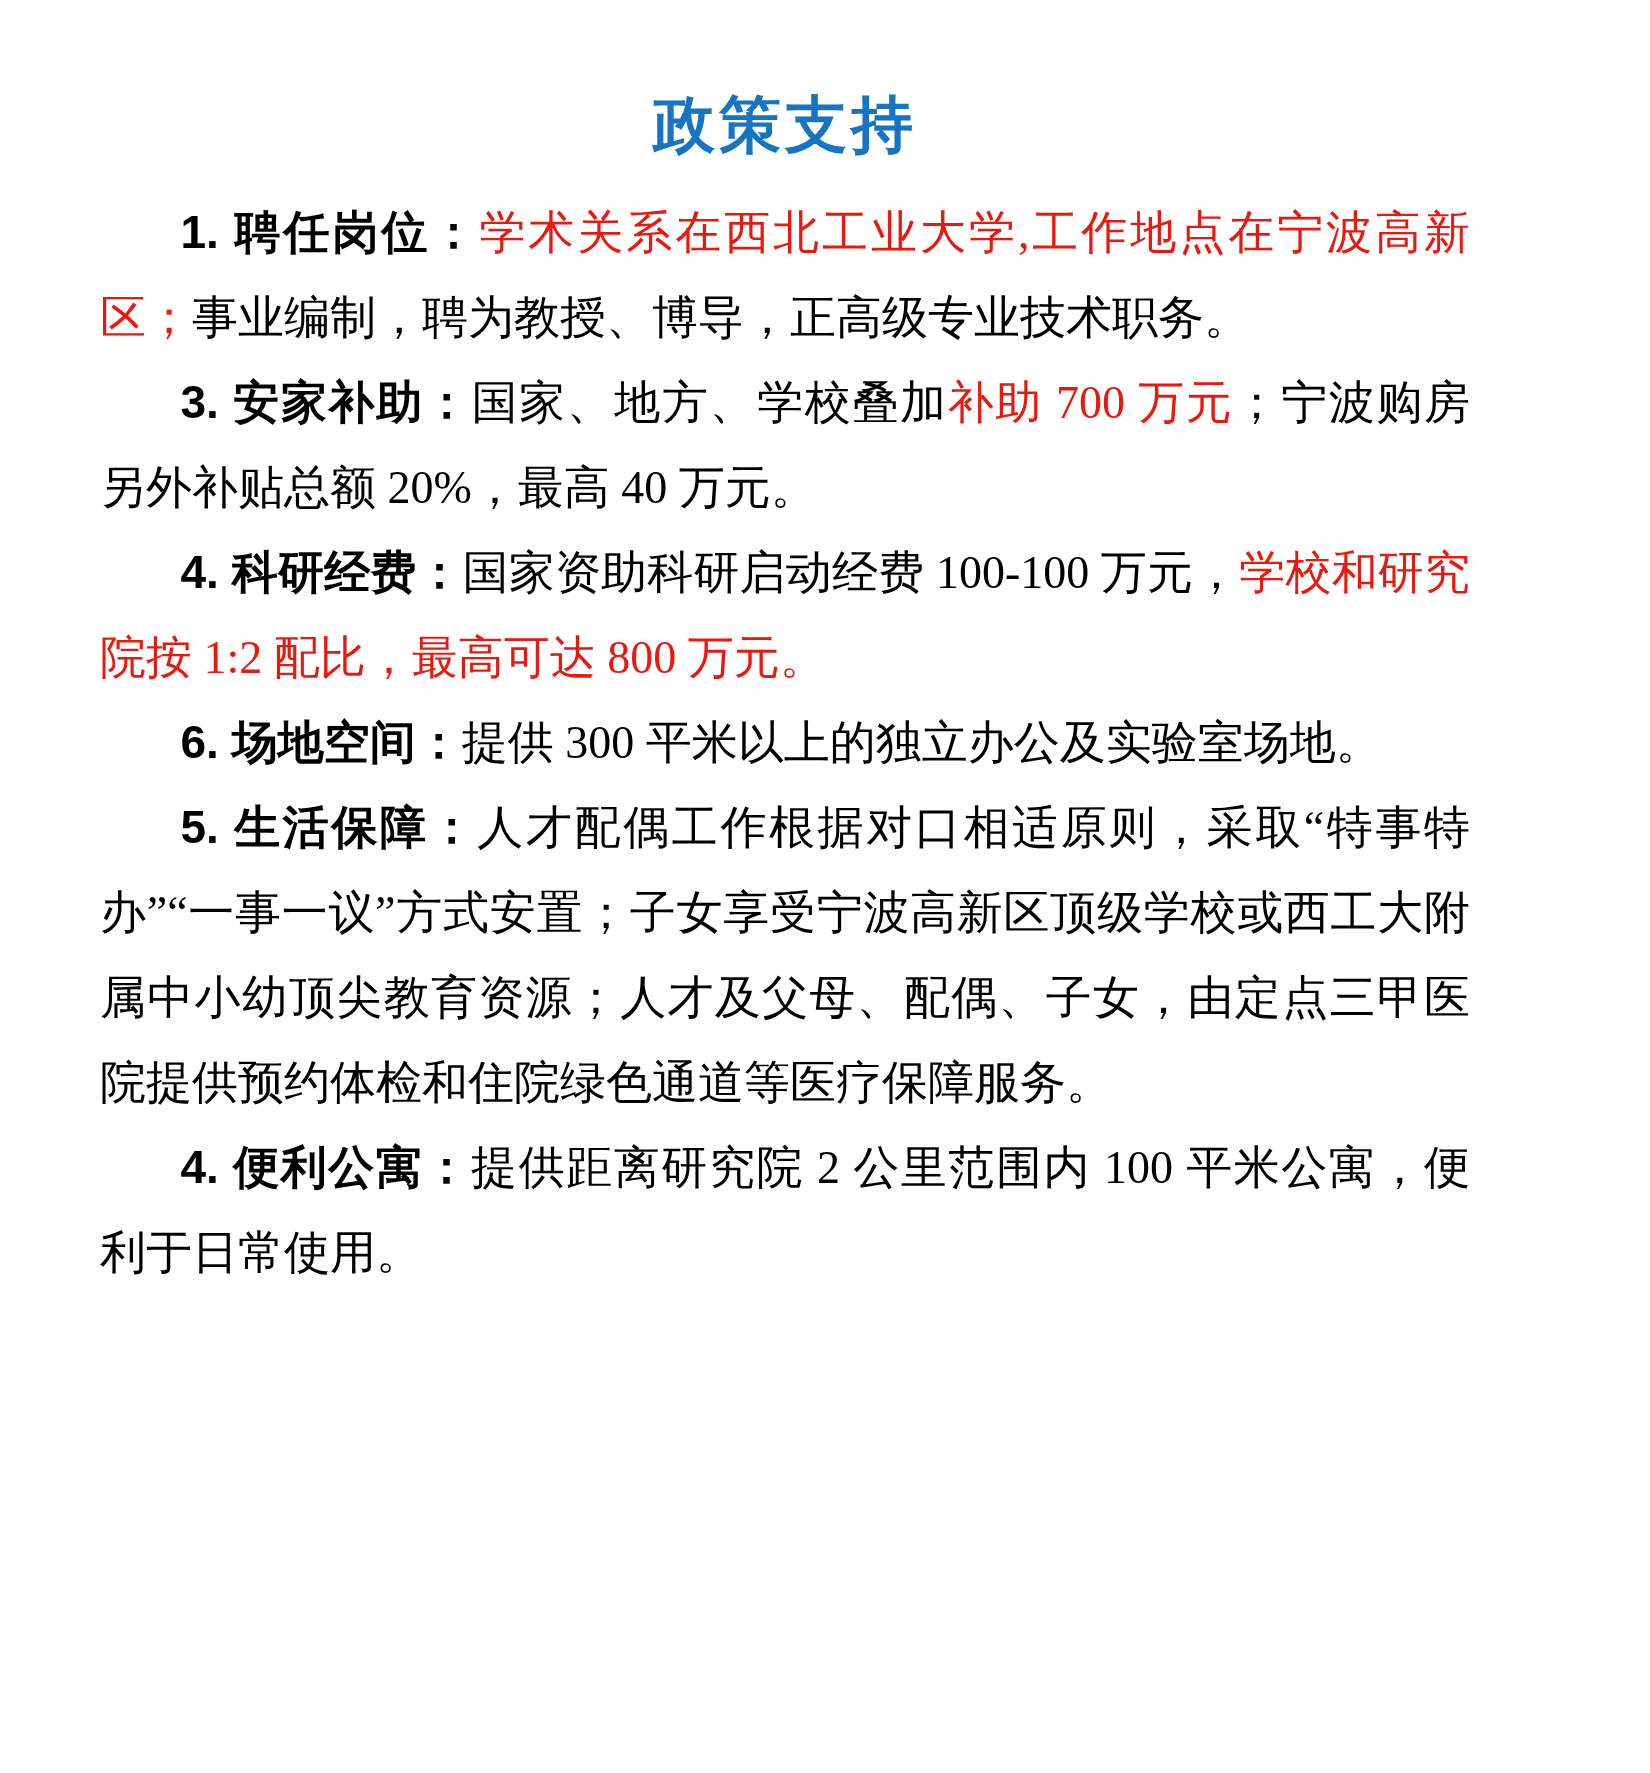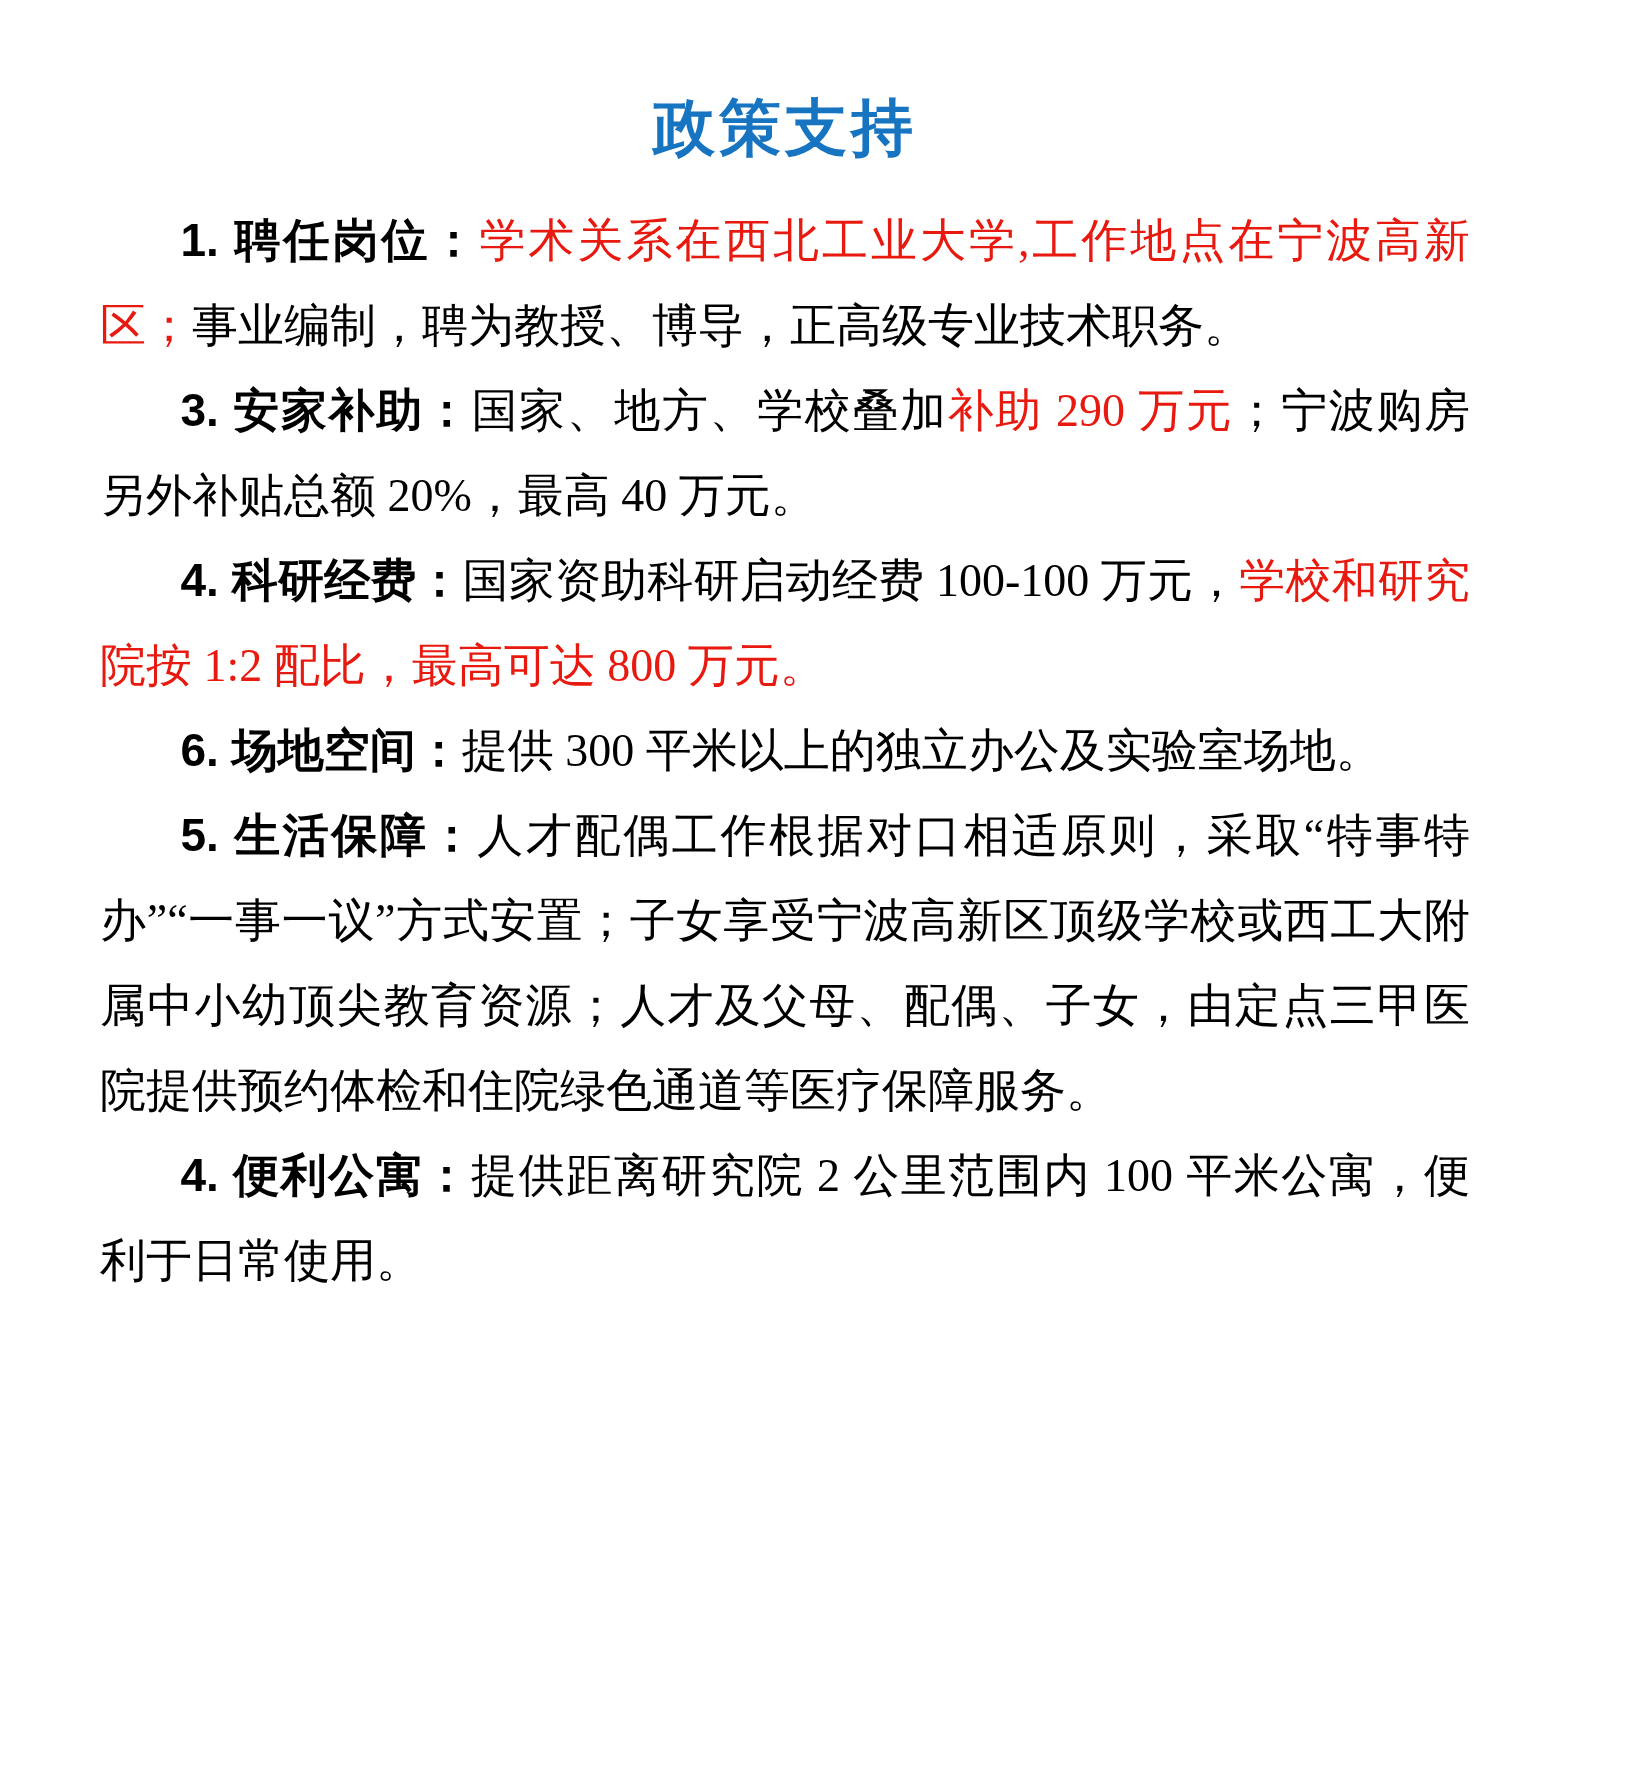--- a/index.html
+++ b/index.html
@@ -12,27 +12,27 @@
     min-height: 1773px;
     font-family: "Liberation Serif", "DejaVu Serif", serif;
     color: #000000;
     box-sizing: border-box;
   }
   .page {
     padding: 78px 180px 60px 100px;
     box-sizing: border-box;
   }
   .title {
-    font-family: Liberation Mono, monospace;
+    font-family: Liberation Serif, serif;
     font-weight: 800;
     font-size: 62px;
     line-height: 78px;
     text-align: center;
     color: var(--title-blue, #1674c1);
-    margin: 16px 0 26px 0;
+    margin: 8px 0 26px 0;
     letter-spacing: 4px;
   }
   .content p.item {
     margin: 0;
     font-size: 46px;
     line-height: 85px;
     text-align: justify;
     text-align-last: left;
     text-indent: 1.75em;
     word-break: break-all;
@@ -46,19 +46,19 @@
   .content .seg.black { color: #000000; }
   .content .seg.red   { color: var(--accent-red, #e8190f); }
 </style>
 </head>
 <body>
 
 <div class="page">
   <h1 class="title">政策支持</h1>
   <div id="content" class="content">
       <p class="item"><span class="label">1. 聘任岗位：</span><span class="seg red">学术关系在西北工业大学,工作地点在宁波高新区；</span><span class="seg black">事业编制，聘为教授、博导，正高级专业技术职务。</span></p>
-      <p class="item"><span class="label">3. 安家补助：</span><span class="seg black">国家、地方、学校叠加</span><span class="seg red">补助 290 万元</span><span class="seg black">；宁波购房另外补贴总额 20%，最高 40 万元。</span></p>
+      <p class="item"><span class="label">3. 安家补助：</span><span class="seg black">国家、地方、学校叠加</span><span class="seg red">补助 700 万元</span><span class="seg black">；宁波购房另外补贴总额 20%，最高 40 万元。</span></p>
       <p class="item"><span class="label">4. 科研经费：</span><span class="seg black">国家资助科研启动经费 100-100 万元，</span><span class="seg red">学校和研究院按 1:2 配比，最高可达 800 万元。</span></p>
       <p class="item"><span class="label">6. 场地空间：</span><span class="seg black">提供 300 平米以上的独立办公及实验室场地。</span></p>
       <p class="item"><span class="label">5. 生活保障：</span><span class="seg black">人才配偶工作根据对口相适原则，采取“特事特办”“一事一议”方式安置；子女享受宁波高新区顶级学校或西工大附属中小幼顶尖教育资源；人才及父母、配偶、子女，由定点三甲医院提供预约体检和住院绿色通道等医疗保障服务。</span></p>
       <p class="item"><span class="label">4. 便利公寓：</span><span class="seg black">提供距离研究院 2 公里范围内 100 平米公寓，便利于日常使用。</span></p>
     </div>
 </div>
 
 </body></html>

